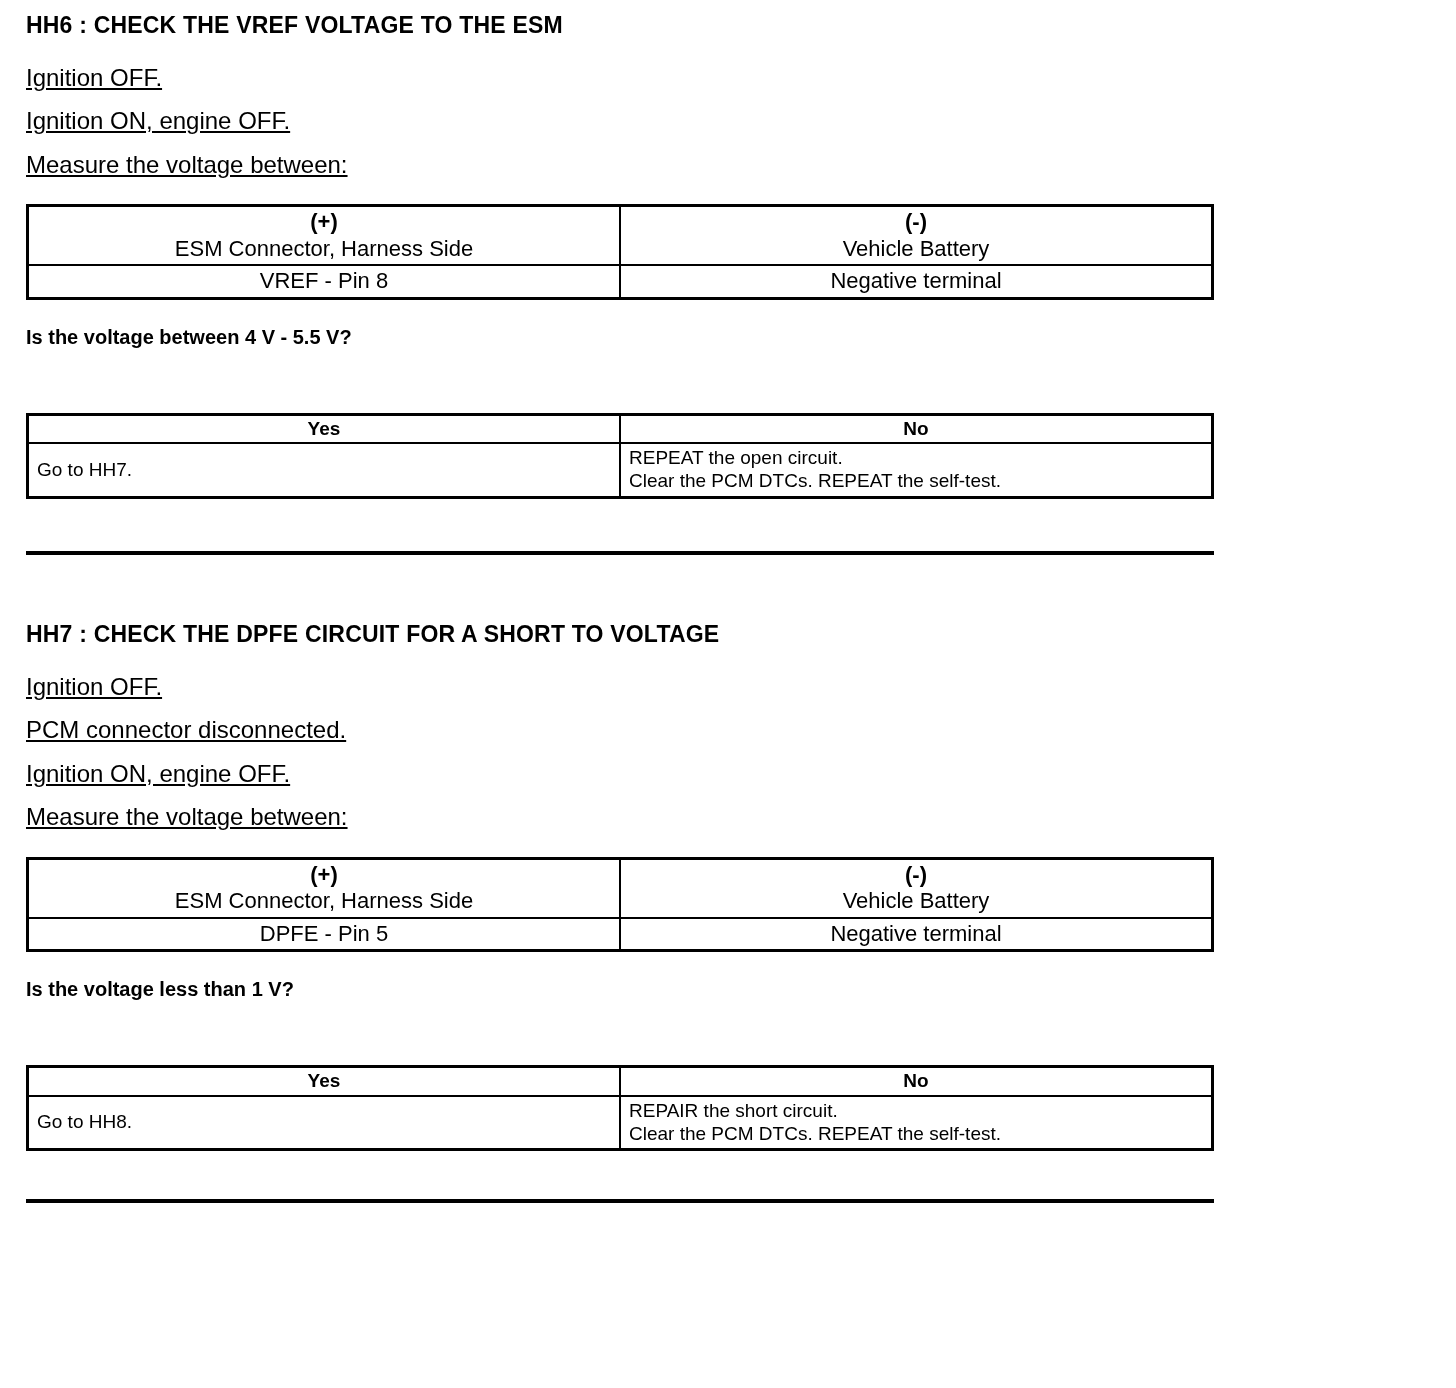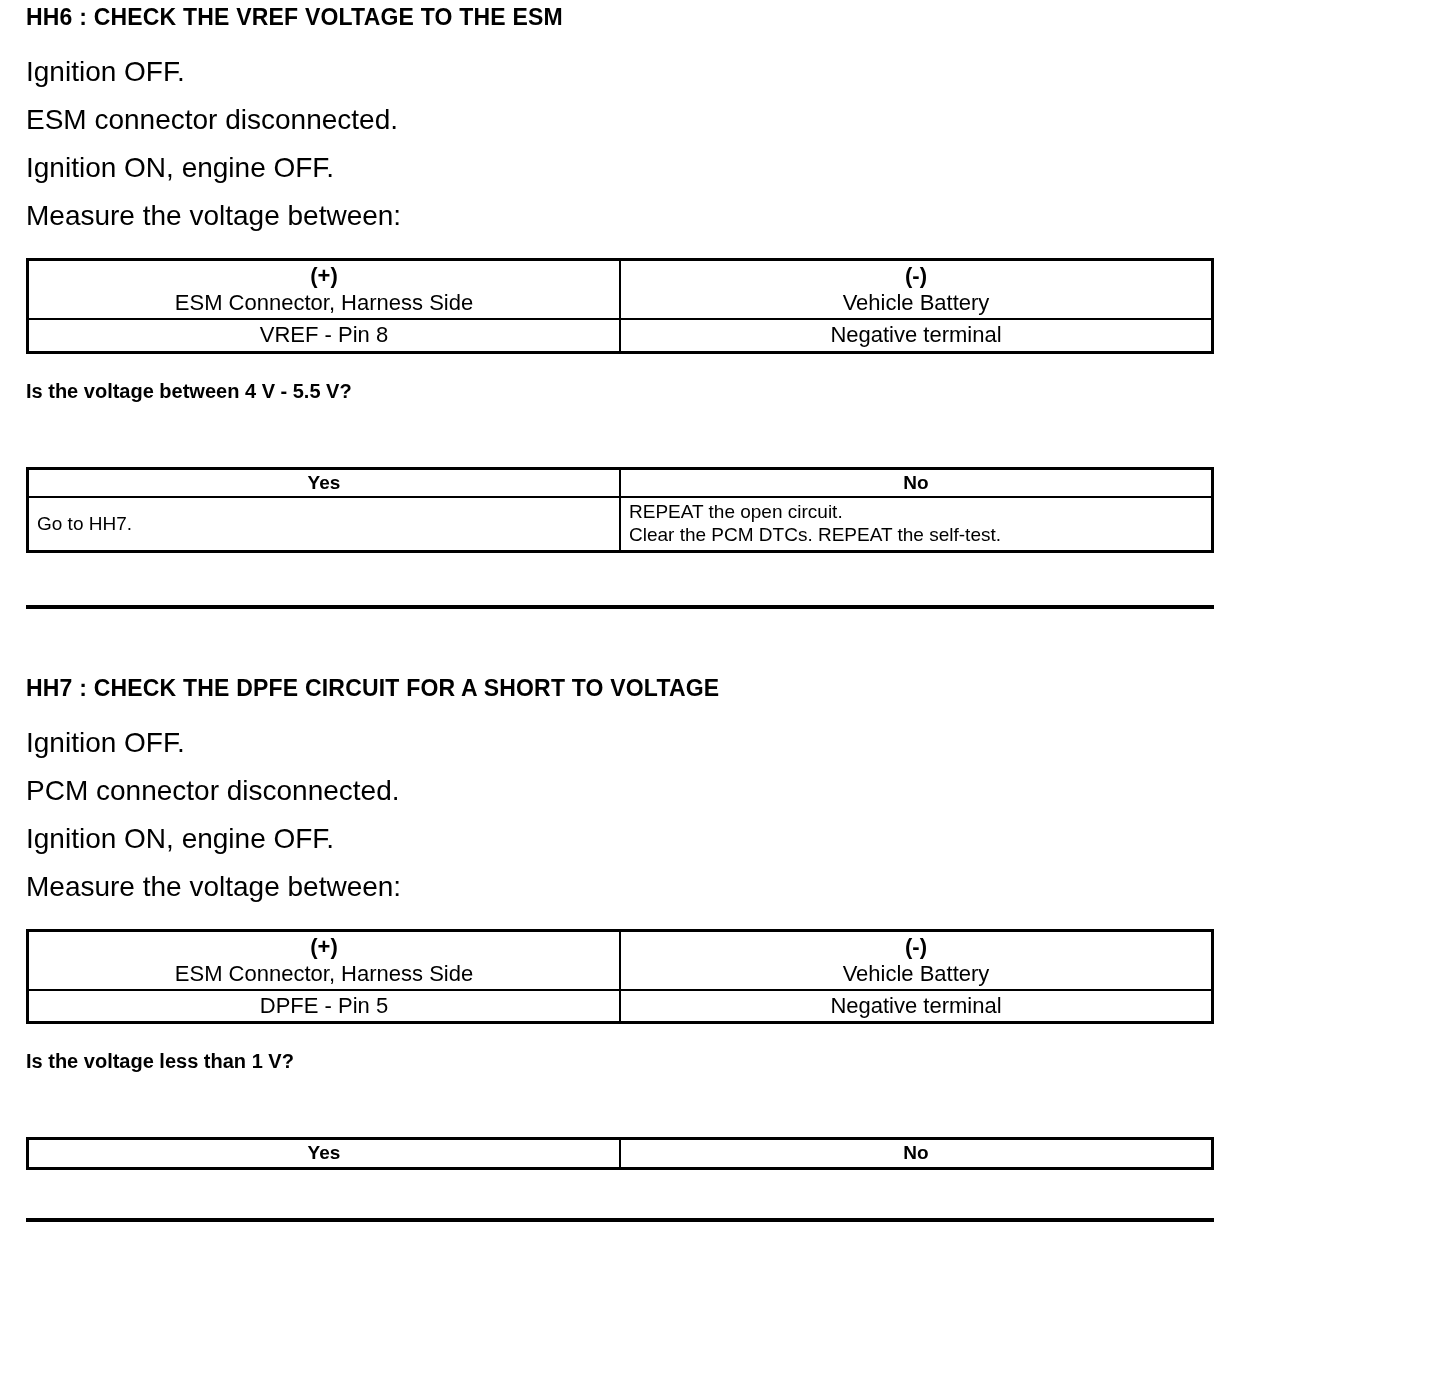--- a/index.html
+++ b/index.html
@@ -5,33 +5,34 @@
   * { box-sizing: border-box; }
   html, body {
     margin: 0;
     padding: 0;
     background: #ffffff;
     color: #000000;
     font-family: "Liberation Sans", sans-serif;
   }
   .page {
     width: 1240px;
-    padding: 4px 26px 10px 26px;
+    padding: 12px 26px 10px 26px;
   }
   .section-heading {
     font-size: 23px;
     font-weight: bold;
     line-height: 1.2;
     margin: 0 0 24px 0;
     letter-spacing: 0.2px;
   }
   .step {
-    font-size: 28px;
+    font-size: 24px;
     line-height: 1.15;
     margin: 0 0 16px 0;
+    text-decoration: underline;
   }
   .measure-table {
     width: 100%;
     border-collapse: collapse;
     border: 3px solid #000;
     margin: 26px 0 10px 0;
     font-size: 22px;
     line-height: 1.2;
   }
   .measure-table td {
@@ -89,21 +90,20 @@
 </style>
 </head>
 <body>
 
 <div class="page">
 
   <div class="section">
     <h1 class="section-heading">HH6 : CHECK THE VREF VOLTAGE TO THE ESM</h1>
 
     <p class="step">Ignition OFF.</p>
-    <p class="step">ESM connector disconnected.</p>
     <p class="step">Ignition ON, engine OFF.</p>
     <p class="step">Measure the voltage between:</p>
 
     <table class="measure-table">
       <tbody>
           <tr>
         <td>
           <div class="polarity">(+)</div>
           <div>ESM Connector, Harness Side</div>
         </td>
@@ -168,19 +168,26 @@
       </table>
 
     <p class="question">Is the voltage less than 1 V?</p>
 
     <table class="decision-table">
       <tbody>
           <tr>
         <th>Yes</th>
         <th>No</th>
       </tr>
+      <tr>
+        <td class="yes-cell">Go to HH8.</td>
+        <td class="no-cell">
+          <div>REPAIR the short circuit.</div>
+          <div>Clear the PCM DTCs. REPEAT the self-test.</div>
+        </td>
+      </tr>
     </tbody>
       </table>
   </div>
 
   <hr class="divider-bottom">
 
 </div>
 
 </body></html>

